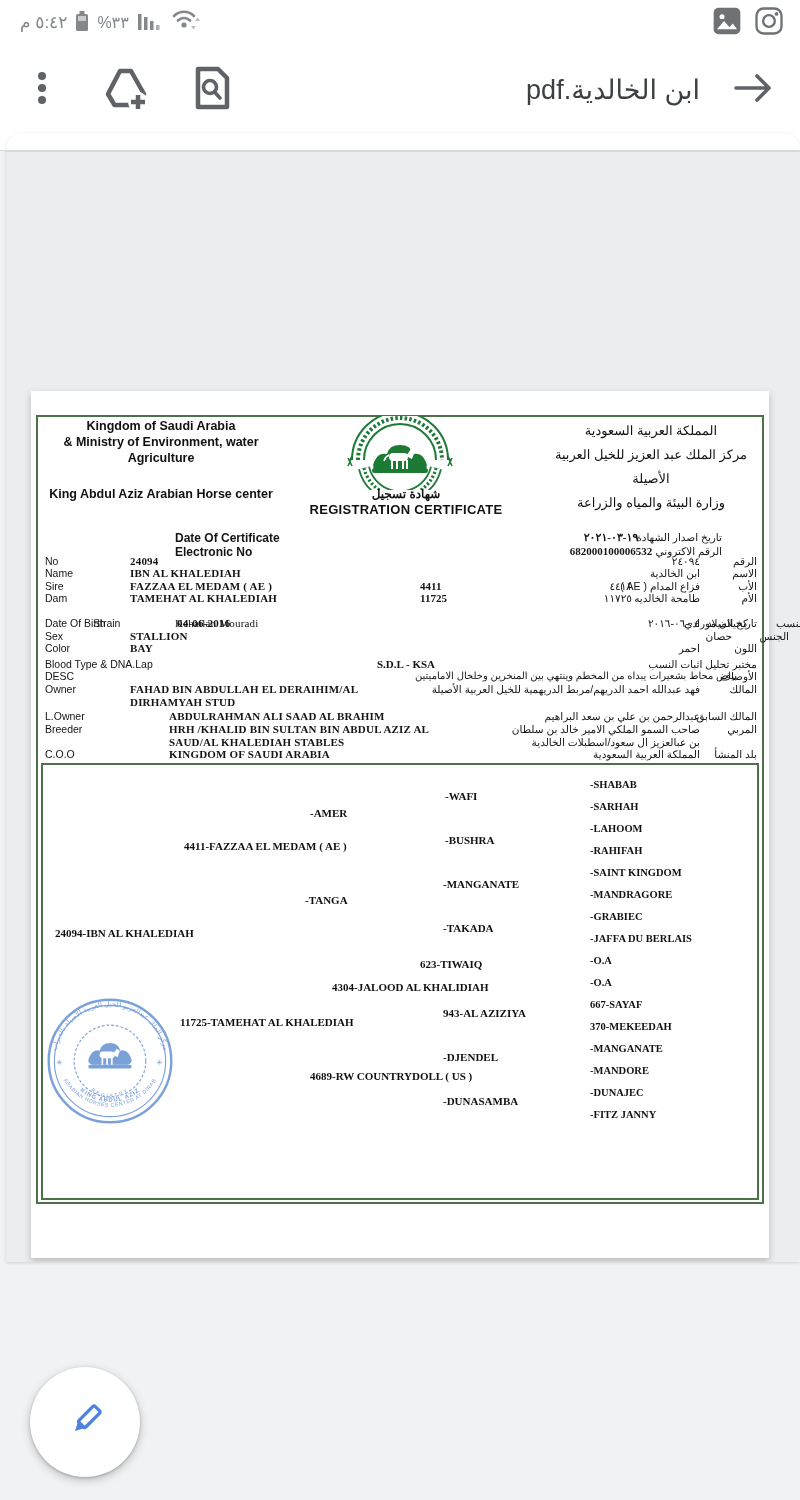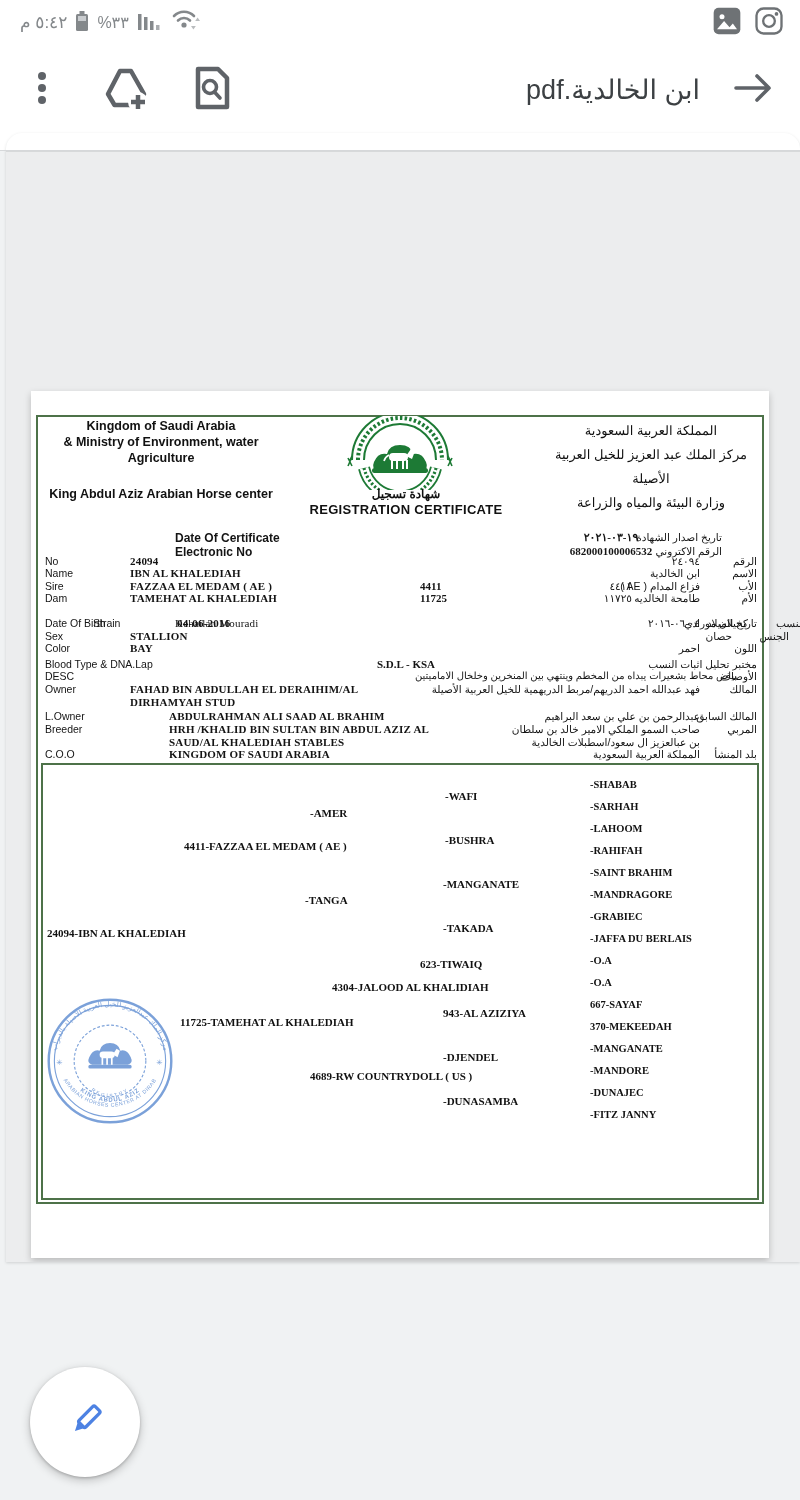--- a/index.html
+++ b/index.html
@@ -298,40 +298,40 @@
             </div>
             <div class="row" style="top: 357px;">
               <div class="f-label">C.O.O</div>
               <div class="f-value" style="left: 138px;">KINGDOM OF SAUDI ARABIA</div>
               <div class="f-ar" dir="rtl">المملكة العربية السعودية</div>
               <div class="f-label-ar" dir="rtl">بلد المنشأ</div>
             </div>
           </div>
 
         <div class="pbox" id="pbox" style="border-color: rgb(77, 114, 73);">
-            <div class="ped" style="left: 4px; top: 162px;">24094-IBN AL KHALEDIAH</div>
+            <div class="ped" style="left: 12px; top: 162px;">24094-IBN AL KHALEDIAH</div>
             <div class="ped" style="left: 141px; top: 75px;">4411-FAZZAA EL MEDAM ( AE )</div>
             <div class="ped" style="left: 137px; top: 251px;">11725-TAMEHAT AL KHALEDIAH</div>
             <div class="ped" style="left: 267px; top: 42px;">-AMER</div>
             <div class="ped" style="left: 262px; top: 129px;">-TANGA</div>
             <div class="ped" style="left: 289px; top: 216px;">4304-JALOOD AL KHALIDIAH</div>
             <div class="ped" style="left: 267px; top: 305px;">4689-RW COUNTRYDOLL ( US )</div>
             <div class="ped" style="left: 402px; top: 25px;">-WAFI</div>
             <div class="ped" style="left: 402px; top: 69px;">-BUSHRA</div>
             <div class="ped" style="left: 400px; top: 113px;">-MANGANATE</div>
             <div class="ped" style="left: 400px; top: 157px;">-TAKADA</div>
             <div class="ped" style="left: 377px; top: 193px;">623-TIWAIQ</div>
             <div class="ped" style="left: 400px; top: 242px;">943-AL AZIZIYA</div>
             <div class="ped" style="left: 400px; top: 286px;">-DJENDEL</div>
             <div class="ped" style="left: 400px; top: 330px;">-DUNASAMBA</div>
             <div class="ped g4" style="left: 547px; top: 14px;">-SHABAB</div>
             <div class="ped g4" style="left: 547px; top: 36px;">-SARHAH</div>
             <div class="ped g4" style="left: 547px; top: 58px;">-LAHOOM</div>
             <div class="ped g4" style="left: 547px; top: 80px;">-RAHIFAH</div>
-            <div class="ped g4" style="left: 547px; top: 102px;">-SAINT BRAHIM</div>
+            <div class="ped g4" style="left: 547px; top: 102px;">-SAINT KINGDOM</div>
             <div class="ped g4" style="left: 547px; top: 124px;">-MANDRAGORE</div>
             <div class="ped g4" style="left: 547px; top: 146px;">-GRABIEC</div>
             <div class="ped g4" style="left: 547px; top: 168px;">-JAFFA DU BERLAIS</div>
             <div class="ped g4" style="left: 547px; top: 190px;">-O.A</div>
             <div class="ped g4" style="left: 547px; top: 212px;">-O.A</div>
             <div class="ped g4" style="left: 547px; top: 234px;">667-SAYAF</div>
             <div class="ped g4" style="left: 547px; top: 256px;">370-MEKEEDAH</div>
             <div class="ped g4" style="left: 547px; top: 278px;">-MANGANATE</div>
             <div class="ped g4" style="left: 547px; top: 300px;">-MANDORE</div>
             <div class="ped g4" style="left: 547px; top: 322px;">-DUNAJEC</div>

